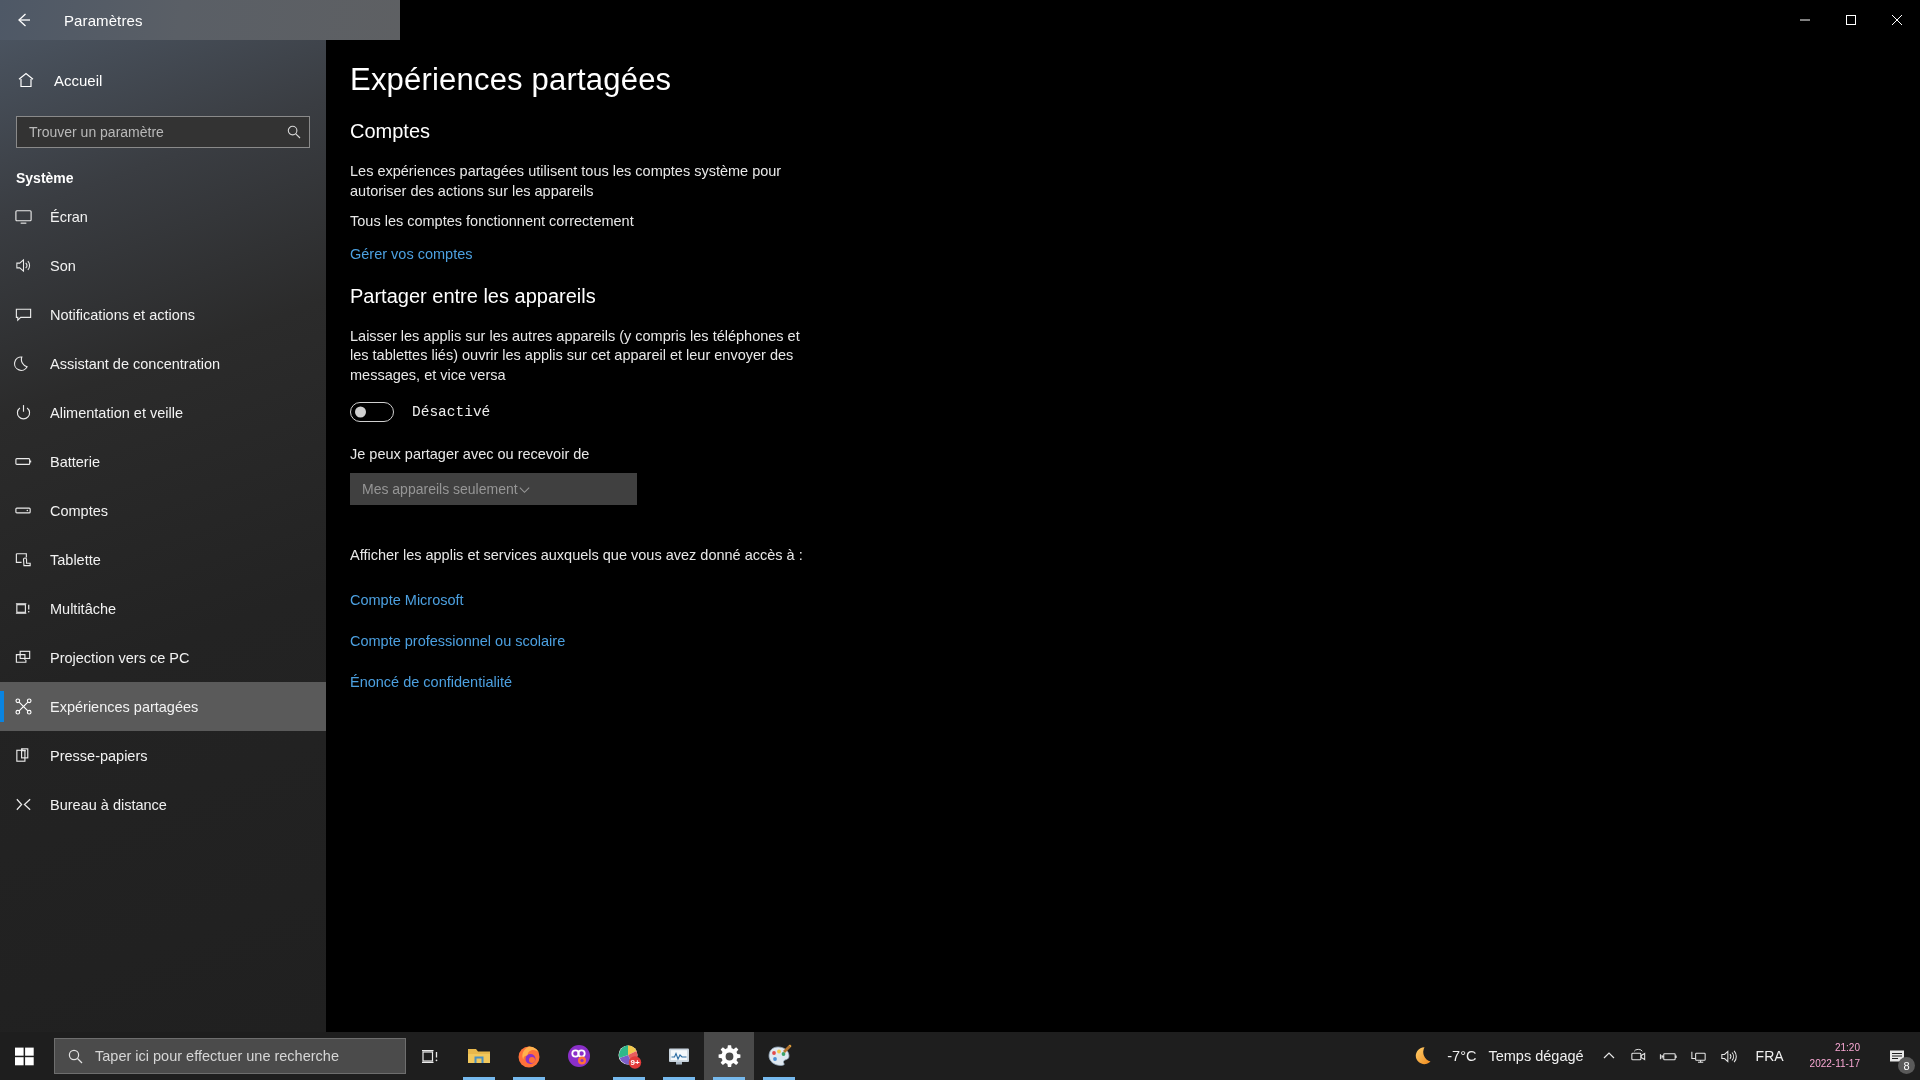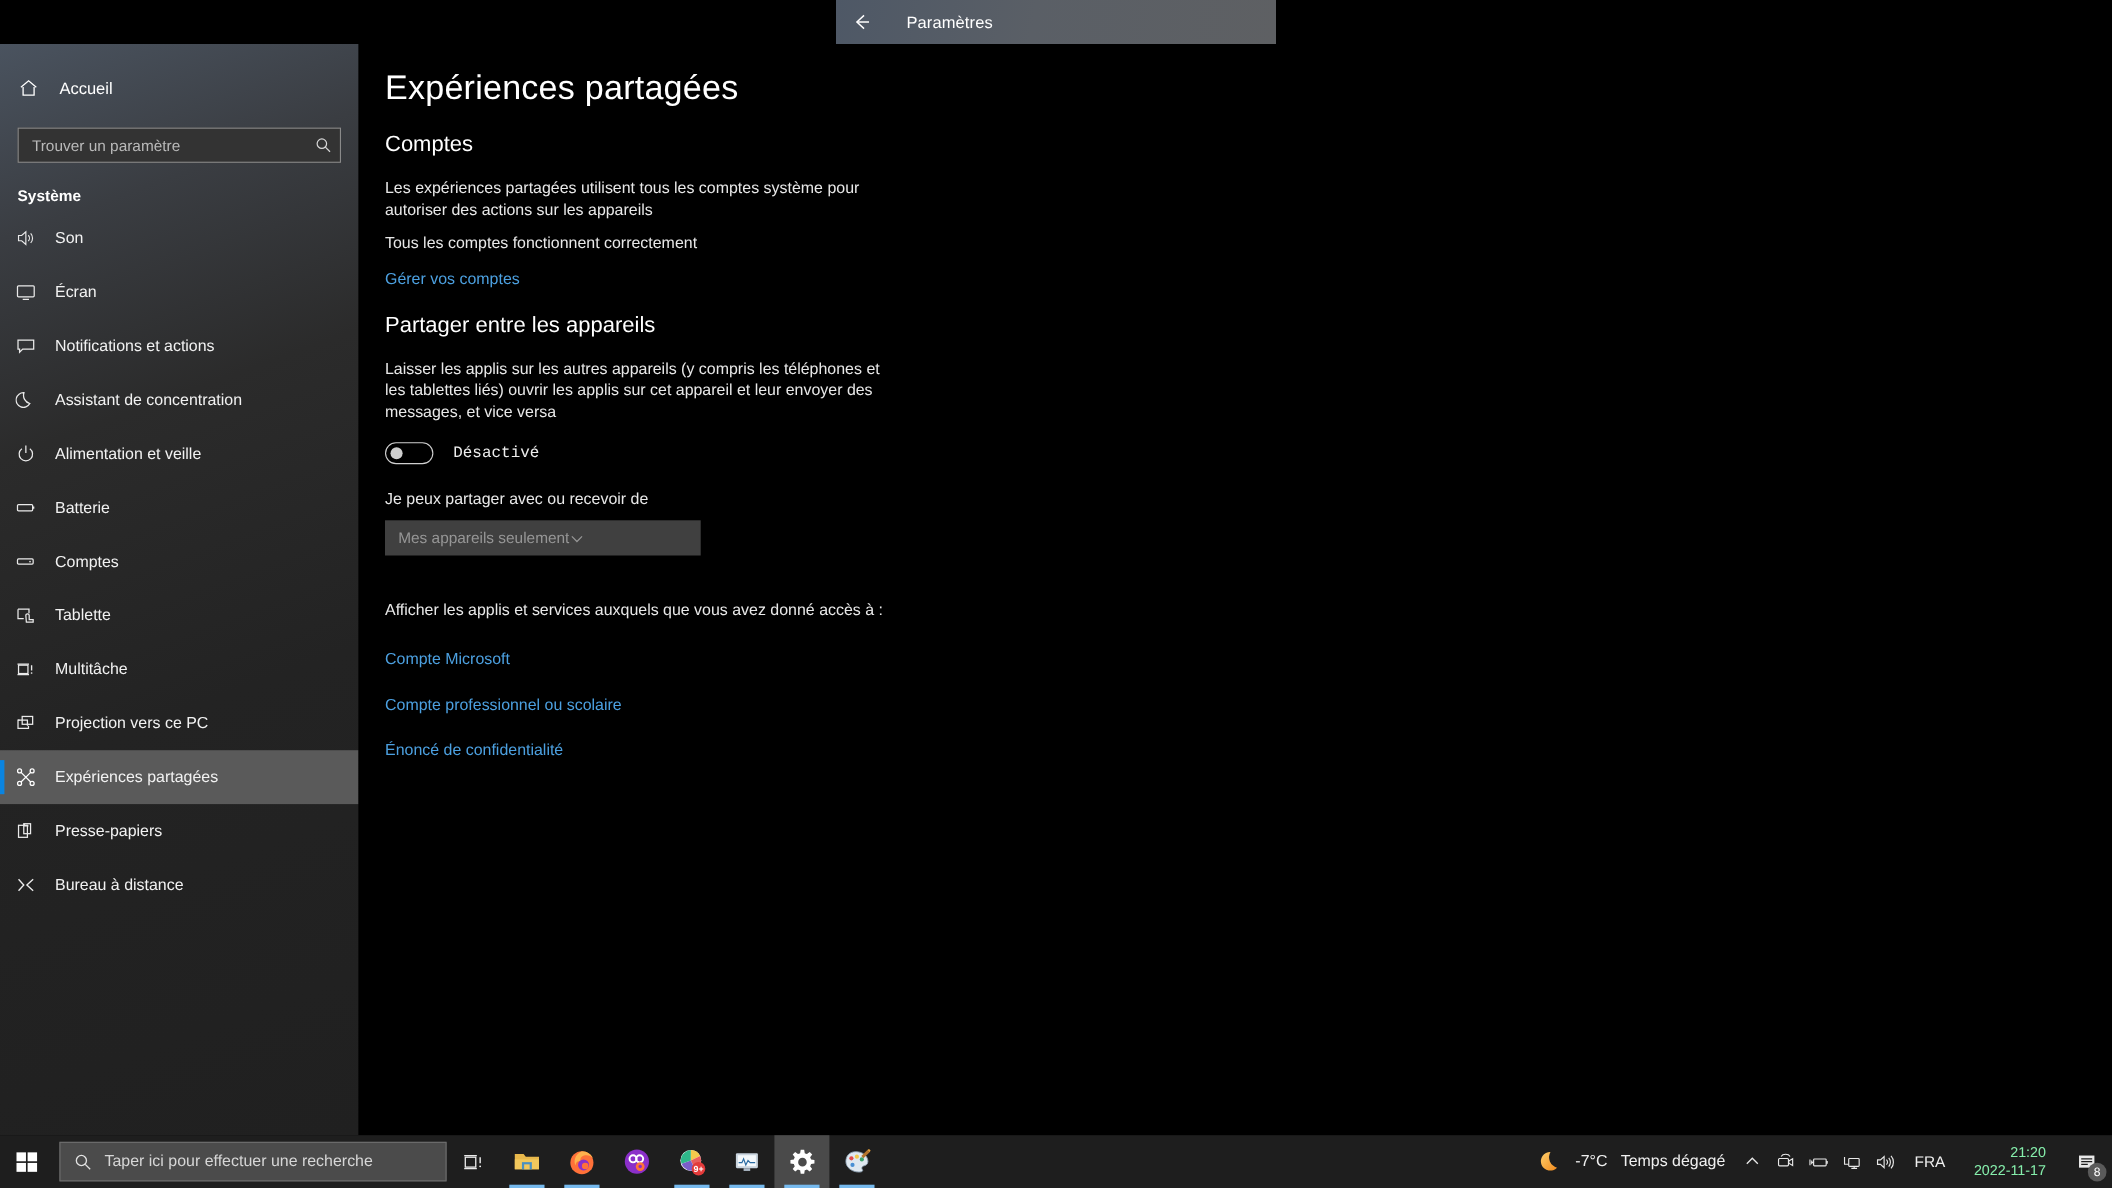--- a/index.html
+++ b/index.html
@@ -12,21 +12,21 @@
 
   
   #window {
     position:absolute; left:0; top:0; width:1920px; height:1032px;
     background:#000;
   }
 
   
   #titlebar {
     position:absolute; left:0; top:0; width:1920px; height:40px;
-    display:flex; align-items:center;flex-direction:column;
+    display:flex; align-items:center;
   }
   #titlebar-left {
     width:400px; height:40px; display:flex; align-items:center;
     background:linear-gradient(100deg,#4e5866 0%,#5a5f66 45%,#5e6063 100%);
   }
   #titlebar-right {
     flex:1; height:40px; background:#000;
     display:flex; justify-content:flex-end; align-items:center;
   }
   .back-btn {
@@ -170,21 +170,21 @@
     color:#e8e8e8; cursor:pointer;
   }
   .tray-lang {
     color:#f0f0f0; font-size:14px; padding:0 12px; height:48px;
     display:flex; align-items:center; cursor:pointer;
   }
   .tray-clock {
     display:flex; flex-direction:column; align-items:flex-end; justify-content:center;
     height:48px; padding:0 14px; cursor:pointer; line-height:16px;
   }
-  .tray-clock span { color:#86efac; font-size:13px; }
+  .tray-clock span { color:#f9a8d4; font-size:10px; }
   .notif {
     width:46px; height:48px; display:flex; align-items:center; justify-content:center;
     position:relative; cursor:pointer;
   }
   .notif-badge {
     position:absolute; right:5px; bottom:6px; width:17px; height:17px; border-radius:50%;
     background:#5a5a5a; color:#fff; font-size:11px;
     display:flex; align-items:center; justify-content:center;
   }
 </style>
@@ -243,36 +243,36 @@
             <path d="M9.8 9.8 L14 14" stroke="#d8d8d8" stroke-width="1.1"></path>
           </svg>
         </span>
       </div>
 
       <div class="section-title">Système</div>
 
       <div class="nav-item">
         <span class="nav-ico">
           <svg width="19" height="19" viewBox="0 0 20 20">
+            <rect x="2" y="4" width="16" height="10.5" rx="1" stroke="#eaeaea" stroke-width="1.2" fill="none"></rect>
+            <path d="M7 17 H13" stroke="#eaeaea" stroke-width="1.2"></path>
+          </svg>
+        </span>
+        <span class="nav-label">Écran</span>
+      </div>
+
+      <div class="nav-item">
+        <span class="nav-ico">
+          <svg width="19" height="19" viewBox="0 0 20 20">
             <path d="M3 7.5 H6 L10 4 V16 L6 12.5 H3 Z" stroke="#eaeaea" stroke-width="1.1" fill="none"></path>
             <path d="M12.3 7.2 A4 4 0 0 1 12.3 12.8" stroke="#eaeaea" stroke-width="1.1" fill="none"></path>
             <path d="M14.6 5.4 A6.8 6.8 0 0 1 14.6 14.6" stroke="#eaeaea" stroke-width="1.1" fill="none"></path>
           </svg>
         </span>
         <span class="nav-label">Son</span>
-      </div>
-
-      <div class="nav-item">
-        <span class="nav-ico">
-          <svg width="19" height="19" viewBox="0 0 20 20">
-            <rect x="2" y="4" width="16" height="10.5" rx="1" stroke="#eaeaea" stroke-width="1.2" fill="none"></rect>
-            <path d="M7 17 H13" stroke="#eaeaea" stroke-width="1.2"></path>
-          </svg>
-        </span>
-        <span class="nav-label">Écran</span>
       </div>
 
       <div class="nav-item">
         <span class="nav-ico">
           <svg width="19" height="19" viewBox="0 0 20 20">
             <path d="M2.5 4.5 H17.5 V13 H7 L4 16 V13 H2.5 Z" stroke="#eaeaea" stroke-width="1.2" fill="none"></path>
           </svg>
         </span>
         <span class="nav-label">Notifications et actions</span>
       </div>

